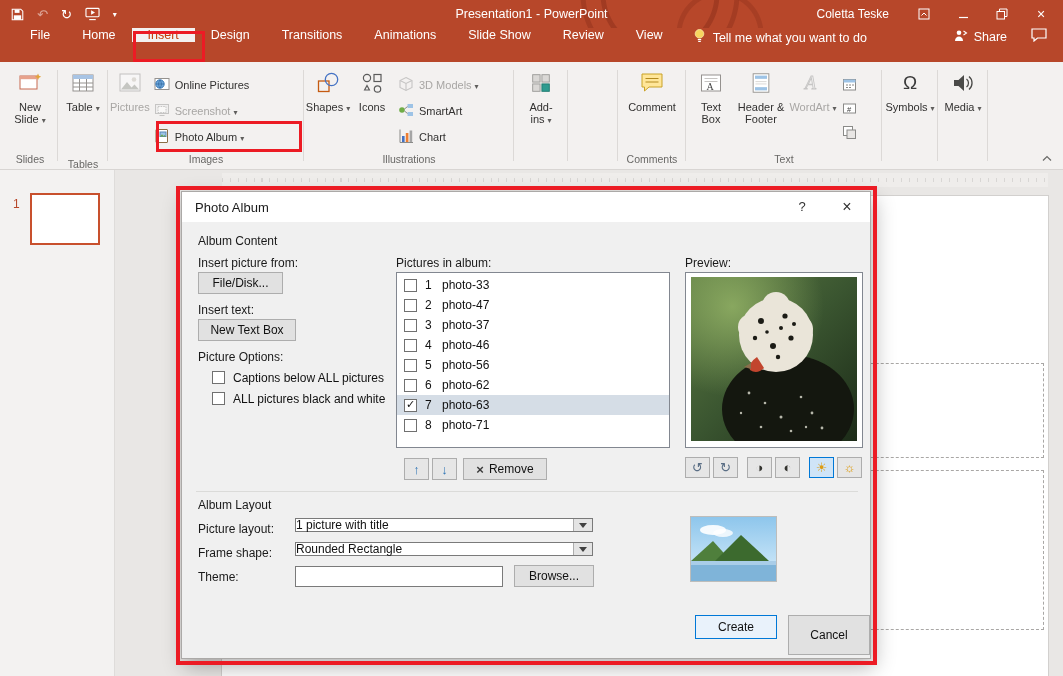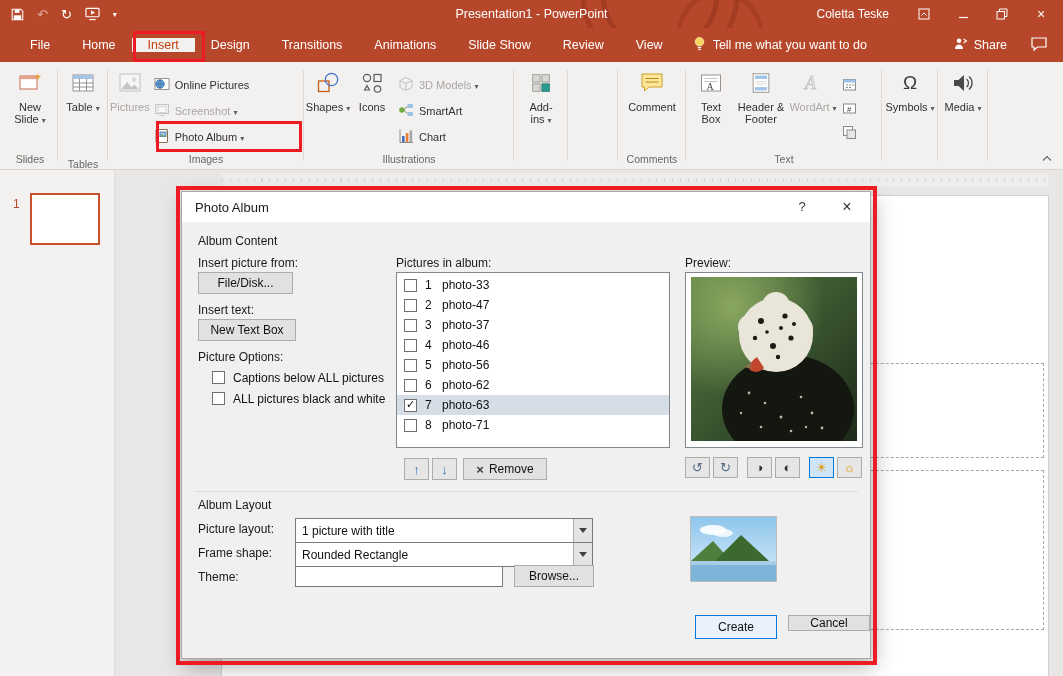--- a/index.html
+++ b/index.html
@@ -28,21 +28,21 @@
     display:flex; align-items:center; justify-content:center;
     font-size:12.5px; color:#fff; pointer-events:none;
   }
   .tb-right{ position:absolute; right:0; top:0; height:28px; display:flex; align-items:center; gap:19px; padding-right:12px; z-index:2; }
   .user{ font-size:12px; color:#fff; margin-right:6px; }
   .winbtn{ display:flex; align-items:center; justify-content:center; width:20px; height:28px; color:#fff; font-size:14px; cursor:pointer; }
 
   
   .tabrow{
     position:absolute; left:0; top:28px; width:1063px; height:34px;
-    background:#B7472A; color:#fff; display:flex; align-items:center;
+    background:#B7472A; color:#fff; display:flex; align-items:flex-start;
   }
   .tabs{ display:flex; margin-left:14px; }
   .tab{ padding:0 16px; display:flex; align-items:center; font-size:12.5px; cursor:pointer; white-space:nowrap; }
   .tab.active{ background:#F3F1F0; color:#c2410c; }
   .tellme{ display:flex; align-items:center; gap:7px; margin-left:14px; font-size:12.5px; cursor:pointer; white-space:nowrap; }
   .tabrow-right{ margin-left:auto; display:flex; align-items:center; gap:24px; padding-right:16px; }
   .share-btn{ display:flex; align-items:center; gap:6px; font-size:12.5px; cursor:pointer; }
 
   
   .ribbon{
@@ -112,21 +112,21 @@
   .mvbtn,.adjbtn{ background:#E6E6E6; border:1px solid #ADADAD; display:flex; align-items:center; justify-content:center; cursor:pointer; }
   .mvbtn{ position:absolute; width:25px; height:22px; color:#2E74B5; font-size:13px; }
   .adjrow{ position:absolute; left:503px; top:265px; width:178px; display:flex; gap:3px; }
   .adjbtn{ width:25px; height:21px; font-size:13px; }
   .adjbtn.gapL{ margin-left:6px; }
   .adjbtn.sel{ border-color:#0078D7; background:#CFE4F7; }
   .adj-c1{ color:#5A6E85; } .adj-c2{ color:#33332E; } .adj-c3{ color:#DD9C12; }
   .rmx{ font-weight:bold; font-size:13px; color:#3A3A3A; }
   .preview{ position:absolute; left:503px; top:80px; width:178px; height:176px; background:#fff; border:1px solid #828790; display:flex; align-items:center; justify-content:center; }
   .sep{ position:absolute; left:14px; top:299px; width:662px; height:1px; background:#DBDBD9; }
-  .combo{ position:absolute; height:25px; background:#fff; border:1px solid #7A7A7A; display:flex; align-items:center; padding-left:6px; cursor:pointer; }
+  .combo{ position:absolute; height:14px; background:#fff; border:1px solid #7A7A7A; display:flex; align-items:center; padding-left:0; cursor:pointer; }
   .combo-btn{ position:absolute; right:0; top:0; bottom:0; width:19px; background:#E4E4E4; border-left:1px solid #ADADAD; display:flex; align-items:center; justify-content:center; }
   .tri{ width:0; height:0; border-left:4px solid transparent; border-right:4px solid transparent; border-top:5px solid #404040; }
   .tinput{ position:absolute; left:113px; top:374px; width:208px; height:21px; border:1px solid #7A7A7A; background:#fff; font:inherit; padding:0 5px; }
   .layout-thumb{ position:absolute; left:508px; top:324px; width:87px; height:66px; border:1px solid #BDBDBB; background:#fff; }
 
   
   .ann{ position:absolute; border:3px solid #EC1B24; z-index:60; pointer-events:none; }
   .ann-insert{ left:133px; top:31px; width:72px; height:31px; }
   .ann-album{ left:156px; top:121px; width:146px; height:31px; }
   .ann-dialog{ left:176px; top:186px; width:701px; height:479px; border-width:4px; }
@@ -517,21 +517,21 @@
 
 <div class="dialog">
   <div class="dlg-titlebar">
     <span class="dlg-title">Photo Album</span>
     <span class="dlg-help">?</span>
     <span class="dlg-close">×</span>
   </div>
 
   <span class="dlg-label" style="left:16px;top:42px;text-align:center;">Album Content</span>
   <span class="dlg-label" style="left:16px;top:64px;">Insert picture from:</span>
-  <div class="wbtn" style="left:16px;top:80px;width:95px;height:22px;">File/Disk...</div>
+  <div class="wbtn" style="left:16px;top:80px;width:85px;height:22px;">File/Disk...</div>
   <span class="dlg-label" style="left:16px;top:111px;">Insert text:</span>
   <div class="wbtn" style="left:16px;top:127px;width:98px;height:22px;">New Text Box</div>
   <span class="dlg-label" style="left:16px;top:158px;">Picture Options:</span>
 
   <div class="optlist">
       <div class="optrow">
       <span class="cb"></span>
       <span>Captions below ALL pictures</span>
     </div>
       <div class="optrow">
@@ -706,18 +706,18 @@
       <ellipse cx="22" cy="13" rx="13" ry="5" fill="#fff" opacity="0.9"></ellipse>
       <ellipse cx="32" cy="16" rx="10" ry="4" fill="#fff" opacity="0.8"></ellipse>
       <path d="M0 44L22 24l18 20z" fill="#4F7F3C"></path>
       <path d="M24 44L50 18l28 26z" fill="#3C6A2E"></path>
       <rect y="44" width="85" height="20" fill="#7FB4D9"></rect>
       <rect y="44" width="85" height="4" fill="#A9CDE8"></rect>
     </svg>
   </div>
 
   <div class="wbtn default" style="left:513px;top:423px;width:82px;height:24px;">Create</div>
-  <div class="wbtn" style="left:606px;top:423px;width:82px;height:16px;">Cancel</div>
+  <div class="wbtn" style="left:606px;top:423px;width:82px;height:40px;">Cancel</div>
 </div>
 
 <div class="ann ann-insert"></div>
 <div class="ann ann-album"></div>
 <div class="ann ann-dialog"></div>
 
 </body></html>

